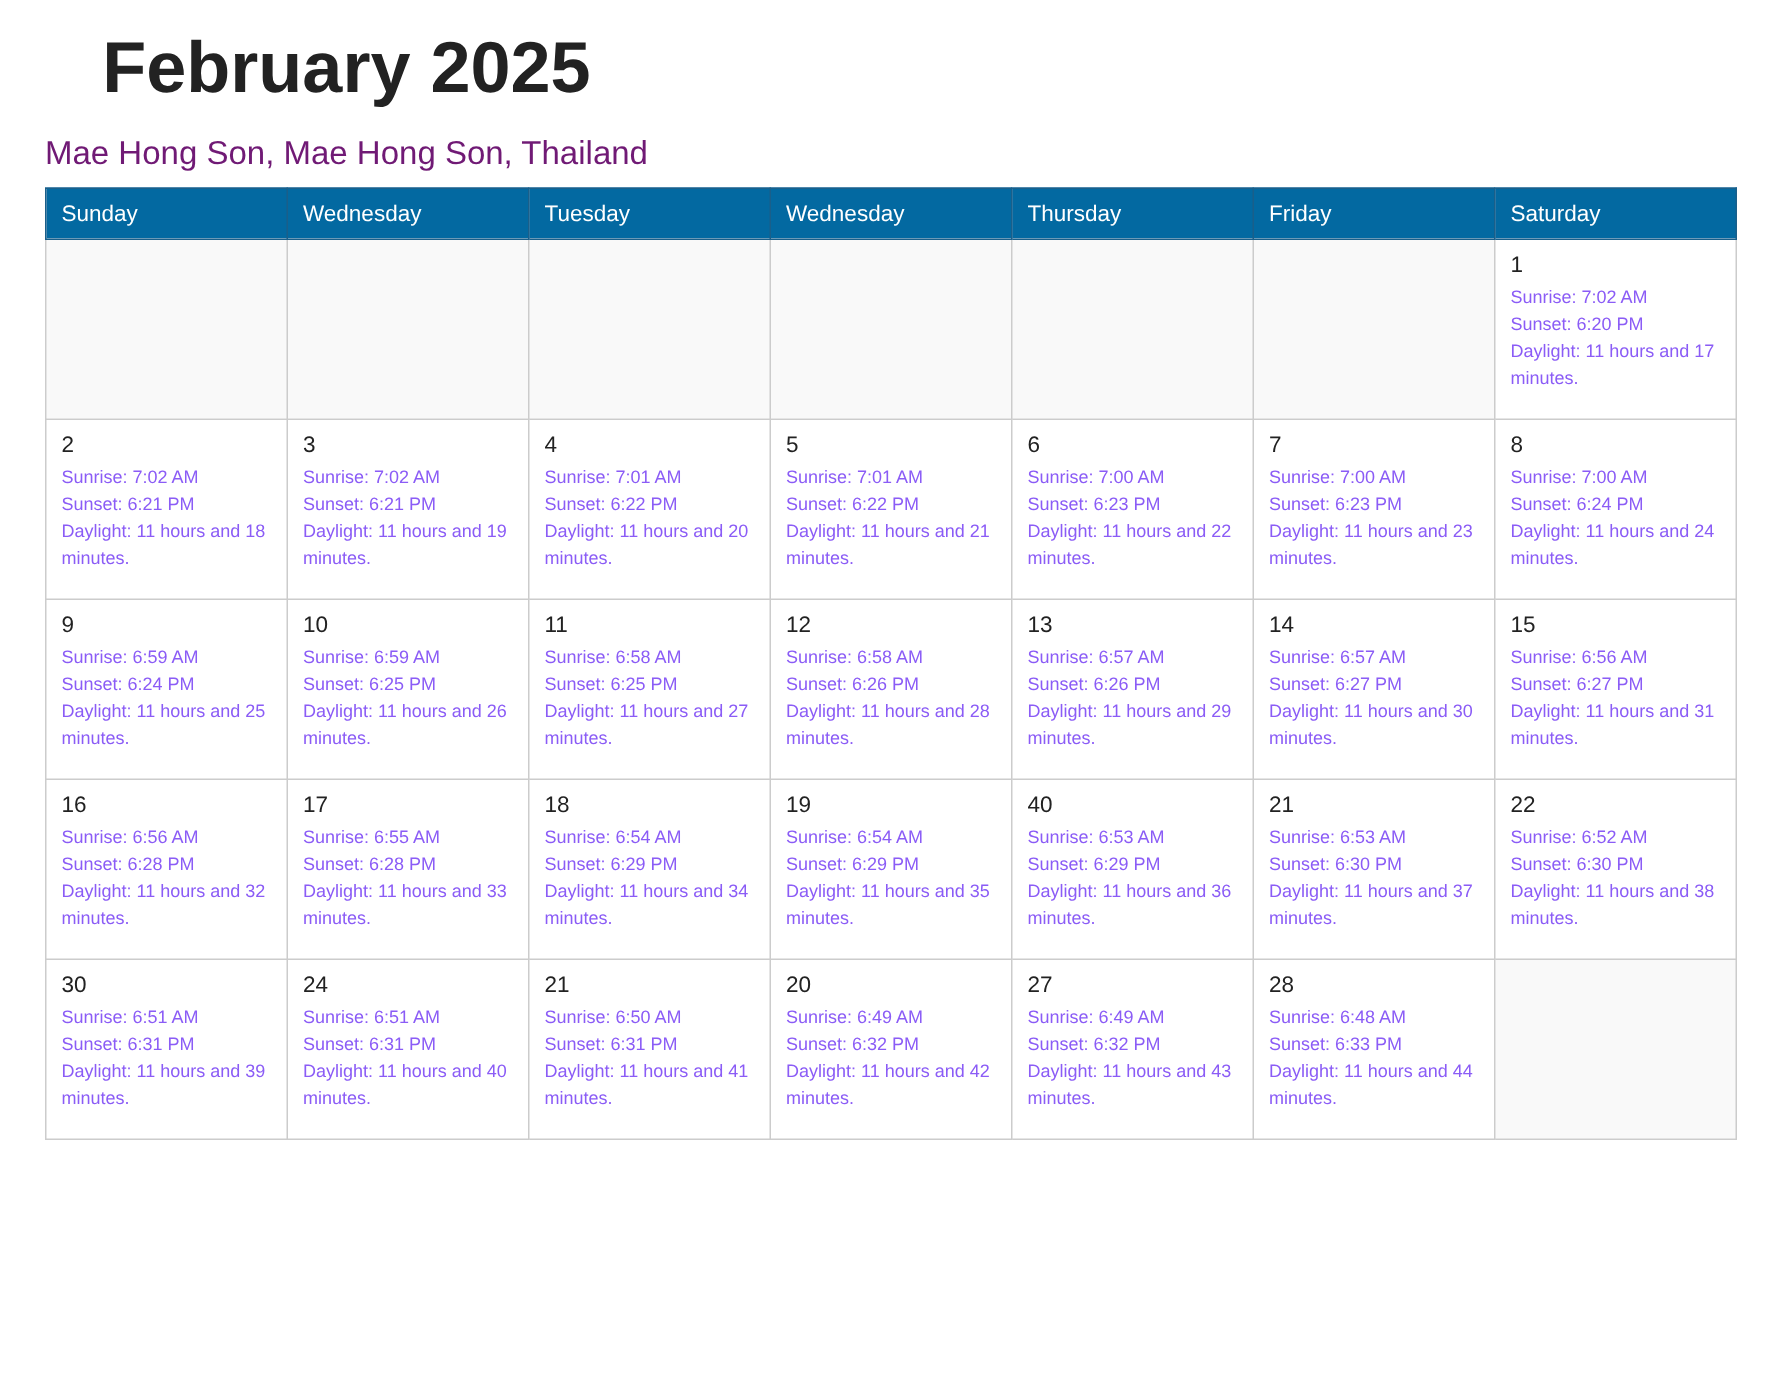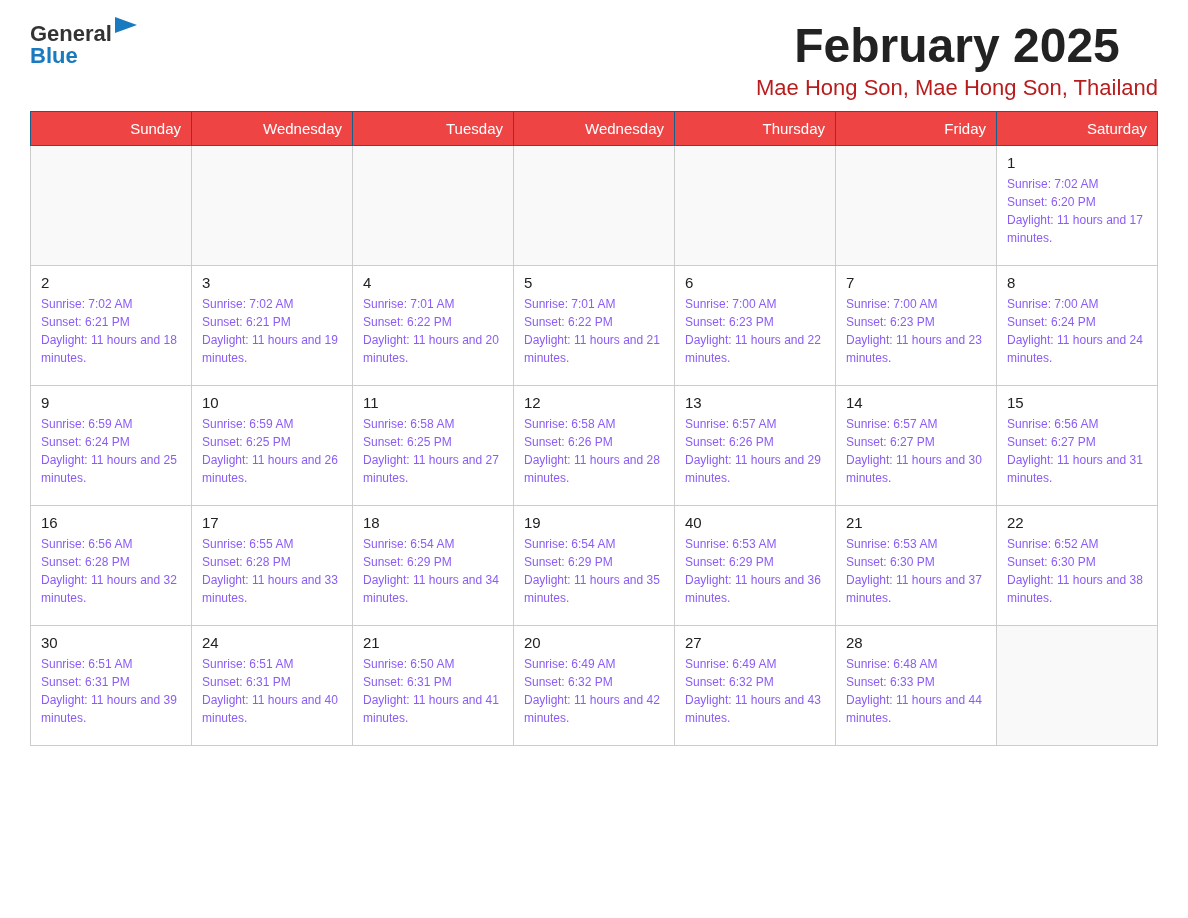--- a/index.html
+++ b/index.html
@@ -31,32 +31,32 @@
       text-align: center;
     }
     .month-title {
       font-size: 48px;
       font-weight: bold;
       color: #222;
       line-height: 1.1;
     }
     .location-title {
       font-size: 22px;
-      color: #b91c1c;
-      margin-top: 2px;
+      color: #701a75;
+      margin-top: 16px;
     }
     .calendar {
       width: 100%;
       border-collapse: collapse;
       margin-top: 10px;
     }
     .calendar th {
-      background-color: #ef4444;
+      background-color: #0369a1;
       color: #fff;
-      text-align: right;
+      text-align: left;
       padding: 8px 10px;
       font-size: 15px;
       font-weight: normal;
       border: 1px solid #1a5f8a;
     }
     .calendar td {
       vertical-align: top;
       padding: 6px 10px;
       border: 1px solid #ccc;
       width: calc(100% / 7);
@@ -99,31 +99,20 @@
     }
     .logo-flag svg {
       width: 22px;
       height: 26px;
     }
   </style>
 </head>
 <body>
 
 <div class="header">
-  <div class="logo-wrapper">
-    <div class="logo-line1">
-      <span class="logo-text-general">General</span>
-      <span class="logo-flag">
-        <svg viewBox="0 0 22 26" xmlns="http://www.w3.org/2000/svg">
-          <polygon points="0,0 22,8 0,16" fill="#1a7abf"></polygon>
-        </svg>
-      </span>
-    </div>
-    <span class="logo-text-blue" style="margin-top:-4px; margin-left:0px;">Blue</span>
-  </div>
   <div class="title-block">
     <div class="month-title">February 2025</div>
     <div class="location-title">Mae Hong Son, Mae Hong Son, Thailand</div>
   </div>
 </div>
 
 <table class="calendar">
   <thead>
     <tr>
     <th>Sunday</th>

